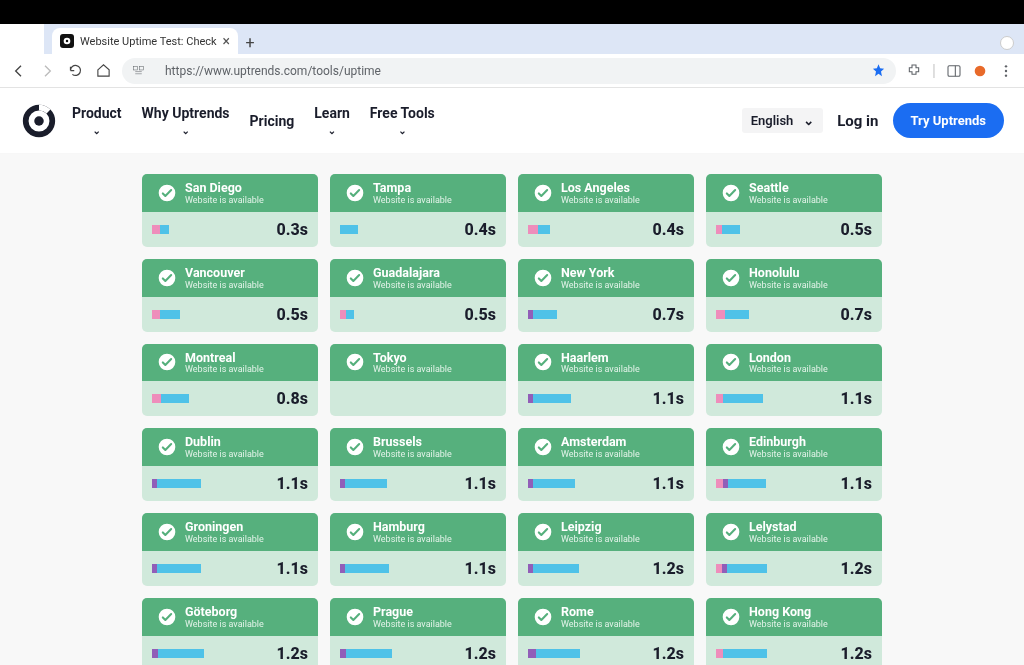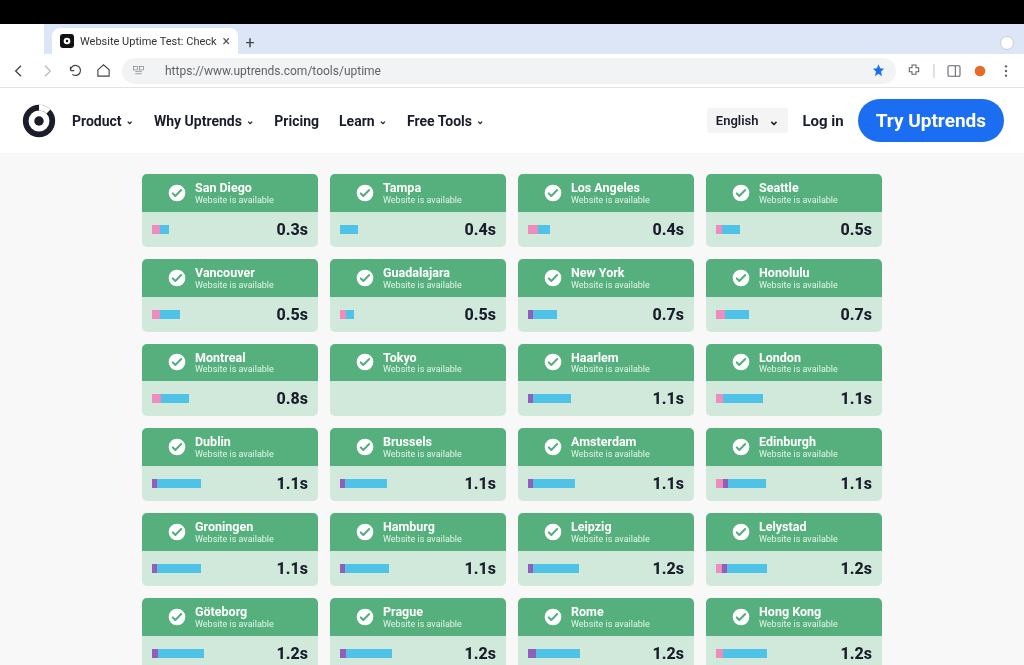--- a/index.html
+++ b/index.html
@@ -22,33 +22,33 @@
 .urlbar { flex: 1; background: #f1f3f4; border-radius: 14px; height: 26px; display: flex; align-items: center; padding: 0 10px; gap: 20px; font-size: 12px; color: #5f6368; }
 .urlbar .right-icons { margin-left:auto; display:flex; gap:8px; }
 .toolbar .righticons { display:flex; gap:10px; align-items:center;}
 .toolbar .ext { width: 16px; height: 16px; }
 .menu-dropdown { width:14px; height:14px; border-radius:50%; background:#fff; border:1px solid #ccc; }
 
 
 .siteheader { background:#fff; height: 66px; display:flex; align-items:center; padding: 0 20px; gap: 14px; border-bottom: 1px solid rgba(0,0,0,0.03);}
 .logo { width: 38px; height: 38px; }
 .navlinks { display:flex; gap: 20px; align-items:center;}
-.navlink { font-size: 14px; font-weight: 700; color: #1a1d2b; display:flex; align-items:center; gap:4px; cursor:pointer;}
+.navlink { font-size: 14px; font-weight: 700; color: #1a1d2b; display:flex; align-items:center; gap:4px; cursor:pointer;flex-direction:column;}
 .navlink .chev { font-size: 10px; }
 .siteheader .spacer { flex:1; }
 .langsel { font-size: 13px; color:#1a1d2b; display:flex; align-items:center; gap:10px; background:#f4f4f5; padding:5px 9px; border-radius:3px; font-weight:600;}
 .login { font-size: 15px; font-weight:700; color:#1a1d2b; }
 .btn-demo { background:#16124a; color:#fff; font-size:13px; font-weight:700; padding: 10px 18px; border-radius: 22px; }
-.btn-try { background:#1b6df2; color:#fff; font-size:19px; font-weight:700; padding: 10px 18px; border-radius: 22px; }
+.btn-try { background:#1b6df2; color:#fff; font-size:13px; font-weight:700; padding: 10px 18px; border-radius: 22px; }
 
 
 .content { background:#f8f8f8; padding: 20px 0; min-height: 500px; }
 .cards { width: 740px; margin: 0 auto; display: grid; grid-template-columns: repeat(4, 1fr); gap: 12px; }
 .card { background: #d0e9db; border-radius: 5px; overflow:hidden; }
-.cardtop { background: #56b07d; padding: 7px 25px; display:flex; align-items:center; gap:8px;}
+.cardtop { background: #56b07d; padding: 7px 15px; display:flex; align-items:center; gap:8px;}
 .checkcircle { width: 20px; height: 20px; flex-shrink:0; }
 .cardtitle { color:#fff; font-size: 12.5px; font-weight: 700; line-height:1.1; }
 .cardsubtitle { color: #e3f3e9; font-size: 9px; line-height:1; margin-top:1px;}
 .cardbottom { display:flex; align-items:center; justify-content:space-between; padding: 8px 10px; }
 .barwrap { display:flex; height: 9px; width: 60px; }
 .seg { height: 100%; }
 .seg.pink { background:#ee8dbb; }
 .seg.purple { background:#915eb8; }
 .seg.blue { background:#4fc2e8; }
 .timing { font-size: 16px; font-weight: 800; color:#1a1d2b; }

